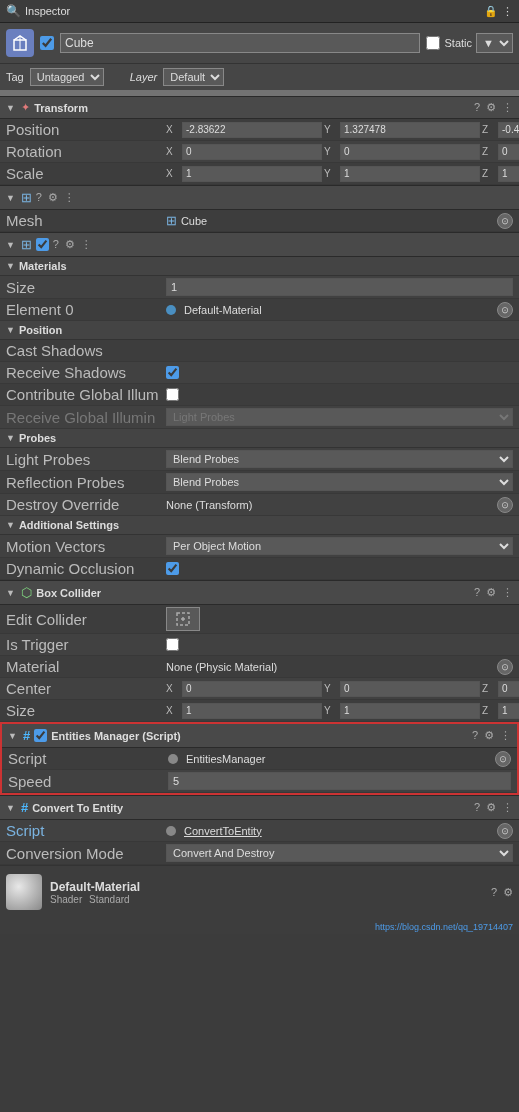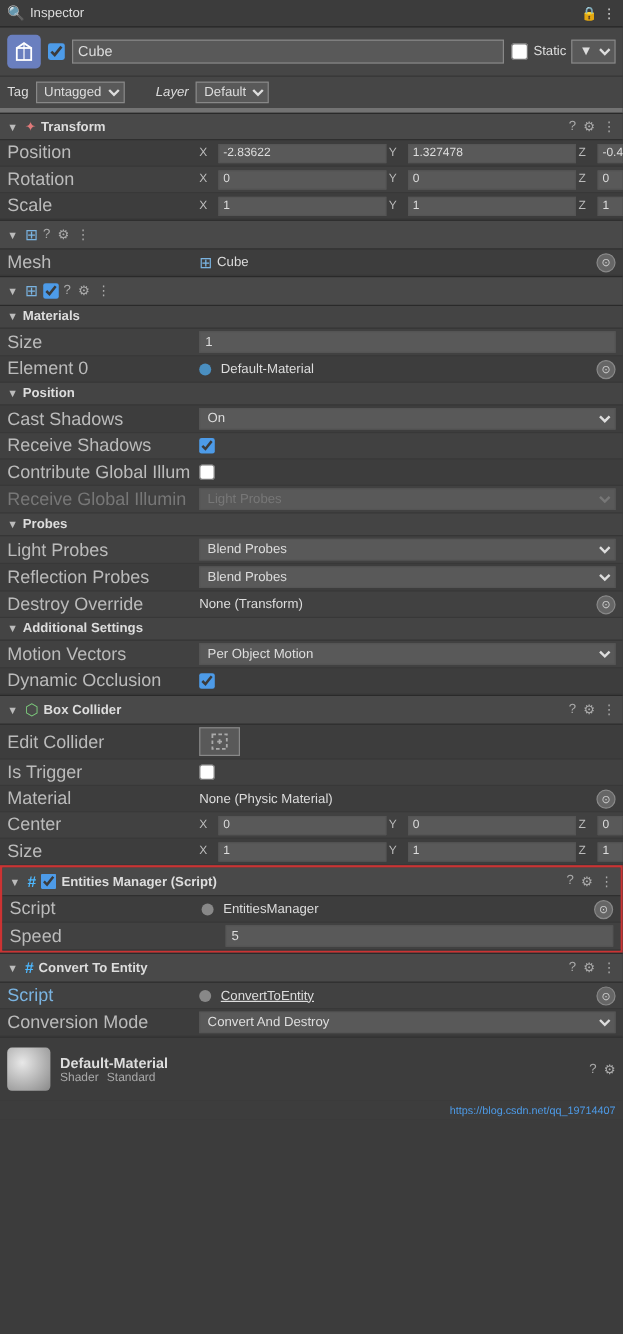--- a/index.html
+++ b/index.html
@@ -55,21 +55,21 @@
     .static-dropdown {
       background: #595959; border: 1px solid #888; color: #ddd; font-size: 11px;
       padding: 1px 2px; height: 20px;
     }
 
     
     .tag-layer-row {
       background: #464646;
       padding: 4px 6px;
       display: flex; align-items: center; gap: 6px;
-      border-bottom: 4px solid #737373;
+      border-bottom: 6px solid #737373;
       font-size: 11px;
     }
     .tag-layer-row select {
       background: #595959; border: 1px solid #888; color: #ddd;
       font-size: 11px; padding: 1px 2px; height: 18px;
     }
 
     
     .section-header {
       background: #494949;
@@ -341,23 +341,20 @@
   </div>
 </div>
 
 <div class="sub-section">
   <span class="triangle">▼</span>
   <span>Position</span>
 </div>
 
 <div class="prop-row">
   <div class="prop-label">Cast Shadows</div>
-  <select class="prop-select">
-    <option value="On">On</option>
-  </select>
 </div>
 
 <div class="prop-row">
   <div class="prop-label">Receive Shadows</div>
   <input type="checkbox" class="check-box" checked="" style="">
 </div>
 
 <div class="prop-row">
   <div class="prop-label">Contribute Global Illum</div>
   <input type="checkbox" class="check-box" style="">
@@ -487,21 +484,21 @@
 
   <div class="prop-row" style="background:#3d3d3d;">
     <div class="prop-label">Script</div>
     <div class="ref-row">
       <div class="dot-gray"></div>
       <span style="margin-left:4px;">EntitiesManager</span>
       <div class="circle-btn">⊙</div>
     </div>
   </div>
 
-  <div class="prop-row" style="background:#414141;gap:20px;">
+  <div class="prop-row" style="background:#414141;">
     <div class="prop-label">Speed</div>
     <input type="text" class="prop-input" value="5" style="">
   </div>
 </div>
 
 <div class="section-header">
   <span class="triangle">▼</span>
   <span class="hashtag-icon">#</span>
   <span class="title">Convert To Entity</span>
   <div class="actions">

